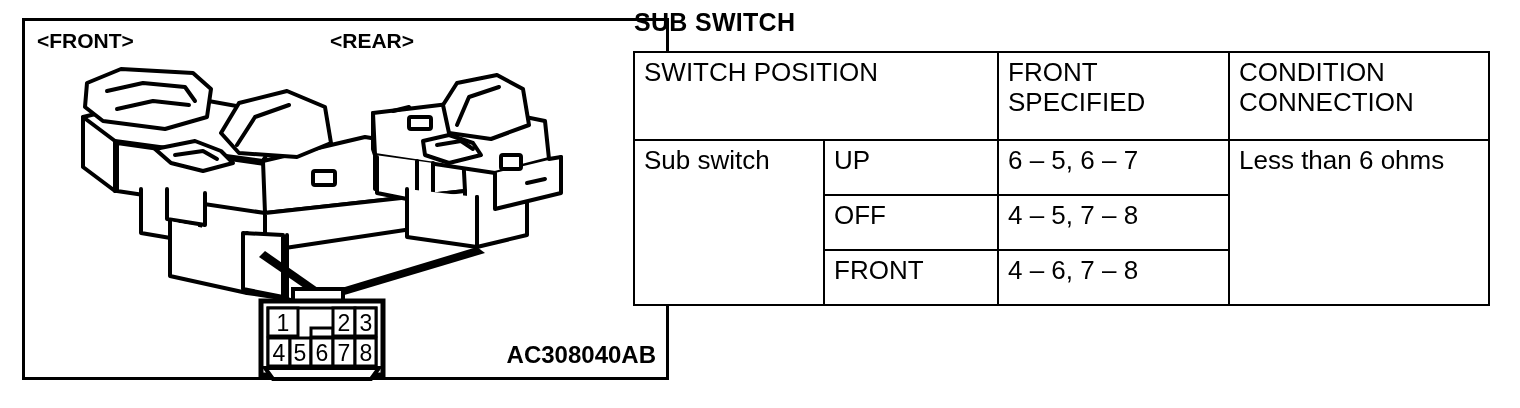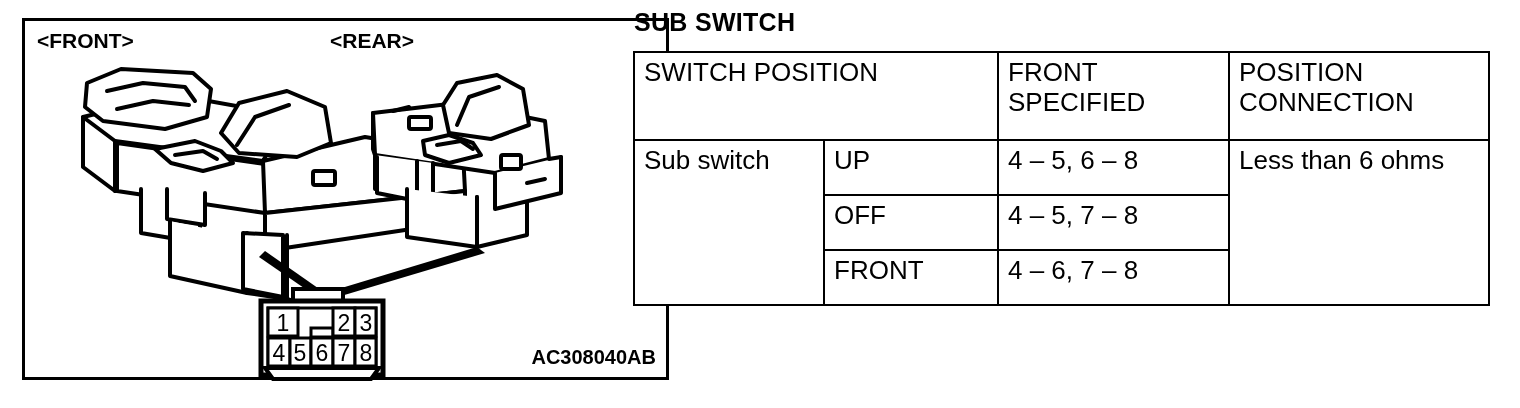--- a/index.html
+++ b/index.html
@@ -35,21 +35,21 @@
     letter-spacing: 0px;
     white-space: nowrap;
   }
   #label-front { left: 12px; top: 8px; }
   #label-rear  { left: 305px; top: 8px; }
 
   #figure-code {
     position: absolute;
     right: 10px;
     bottom: 8px;
-    font-size: 20px;
+    font-size: 24px;
     font-weight: bold;
     letter-spacing: 0px;
   }
 
   #switch-art {
     position: absolute;
     left: 0;
     top: 0;
     width: 551px;
     height: 362px;
@@ -233,29 +233,29 @@
     <col class="col-cond">
   </colgroup>
   <tbody>
     <tr>
       <td class="hdr" colspan="2">SWITCH POSITION</td>
       <td class="hdr">
         <div>FRONT</div>
         <div class="nowrap">SPECIFIED</div>
       </td>
       <td class="hdr">
-        <div>POSITION</div>
+        <div>CONDITION</div>
         <div class="nowrap">CONNECTION</div>
       </td>
     </tr>
 
     <tr>
       <td class="body-cell" rowspan="3">Sub switch</td>
       <td class="body-cell">UP</td>
-      <td class="body-cell nowrap">4 – 5, 6 – 8</td>
+      <td class="body-cell nowrap">6 – 5, 6 – 7</td>
       <td class="body-cell nowrap" rowspan="3">Less than 6 ohms</td>
     </tr>
 
     <tr>
       <td class="body-cell">OFF</td>
       <td class="body-cell nowrap">4 – 5, 7 – 8</td>
     </tr>
 
     <tr>
       <td class="body-cell">FRONT</td>

